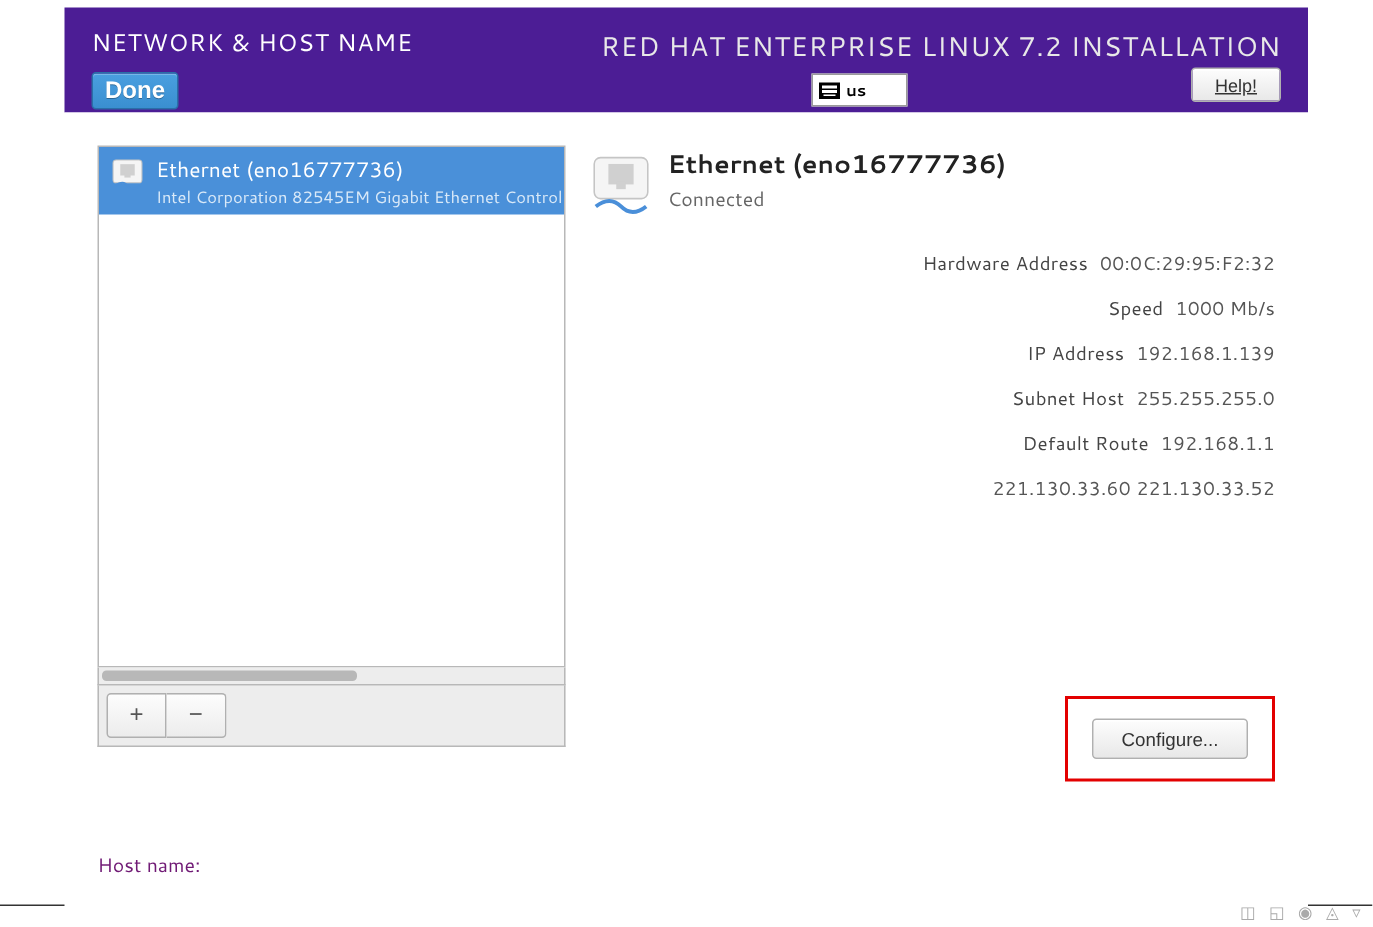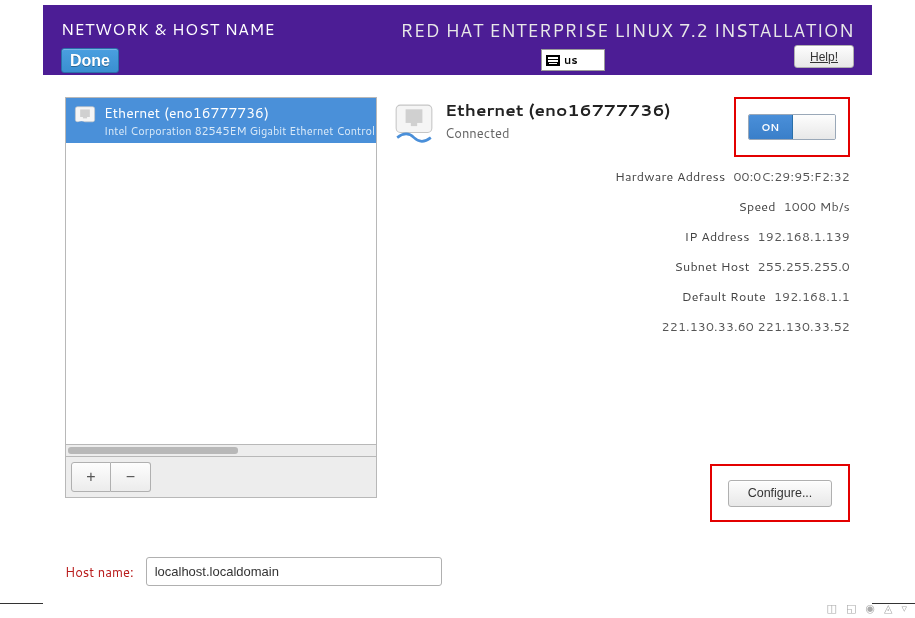--- a/index.html
+++ b/index.html
@@ -287,21 +287,21 @@
 }
 
 .hostrow {
   position: absolute;
   left: 22px;
   bottom: 20px;
   display: flex;
   align-items: center;
   gap: 12px;
 }
-.hostrow .hl { font-size: 13px; color: #b91c1c; }
+.hostrow .hl { font-size: 13px; color: #701a75; }
 .hostrow input {
   width: 296px;
   height: 29px;
   border: 1px solid #b0b0b0;
   border-radius: 3px;
   padding: 0 8px;
   font-size: 13px;
   color: #333;
   background: #fff;
 }
@@ -382,28 +382,20 @@
             <rect x="12" y="6" width="16" height="13" fill="#d0d0d0"></rect>
             <rect x="17" y="17" width="6" height="5" fill="#d0d0d0"></rect>
             <path d="M4 33 Q13 26 20 33 T36 33" stroke="#4a8fd9" stroke-width="2.5" fill="none"></path>
           </svg>
         </div>
         <div>
           <div class="conn-title">Ethernet (eno16777736)</div>
           <div class="conn-status">Connected</div>
         </div>
 
-        <div class="toggle-wrap">
-          <div class="redbox">
-            <div class="toggle">
-              <div class="on">ON</div>
-              <div class="knob"></div>
-            </div>
-          </div>
-        </div>
       </div>
 
       <div class="kv">
         <div class="row">
           <div class="k">Hardware Address</div>
           <div class="v">00:0C:29:95:F2:32</div>
         </div>
         <div class="row">
           <div class="k">Speed</div>
           <div class="v">1000 Mb/s</div>
@@ -427,19 +419,18 @@
     </div>
 
     <div class="configure-wrap">
       <div class="configure-redbox">
         <button class="configure-btn">Configure...</button>
       </div>
     </div>
 
     <div class="hostrow">
       <div class="hl">Host name:</div>
-      <input type="text" value="localhost.localdomain" style="">
     </div>
 
   </div>
 
   <div class="bottom-icons">◫ ◱ ◉ ◬ ▿</div>
 </div>
 
 </body></html>

